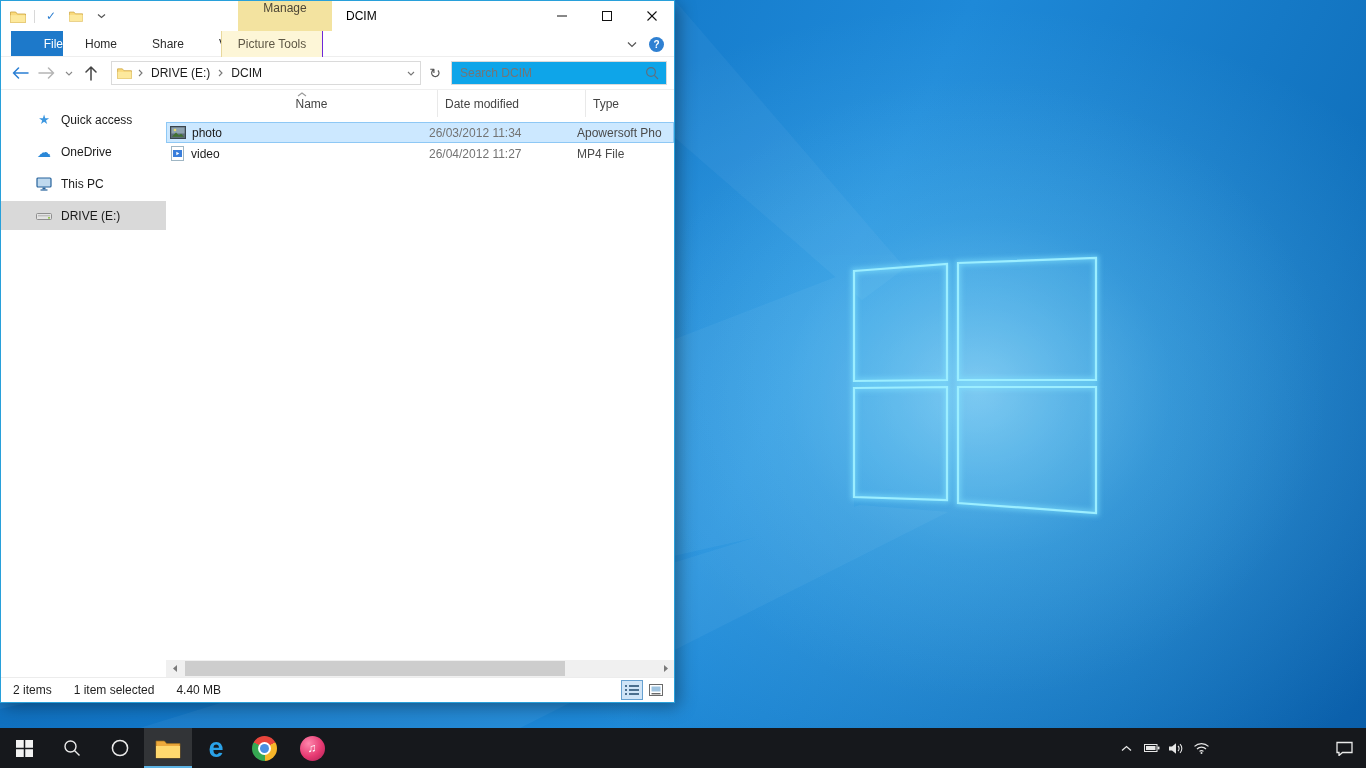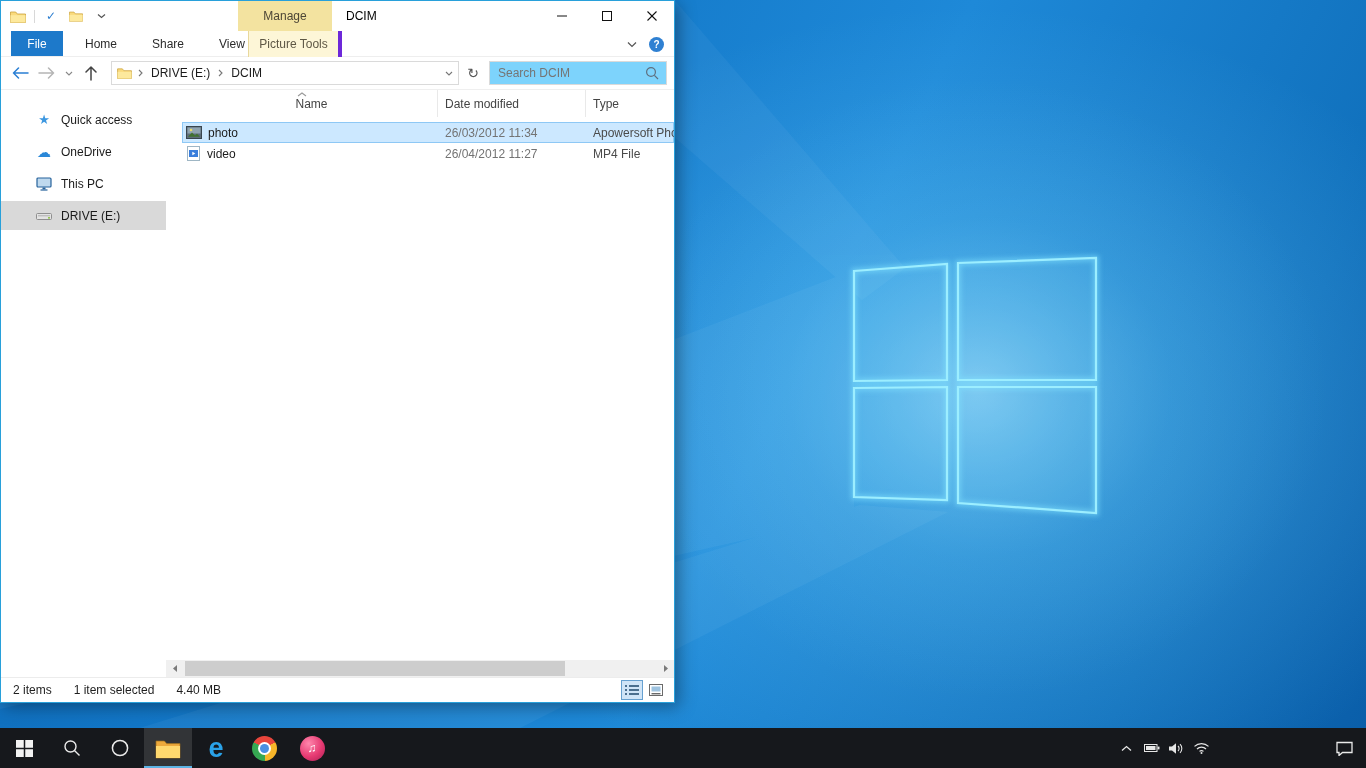--- a/index.html
+++ b/index.html
@@ -18,43 +18,43 @@
   #explorer { position:absolute; left:0; top:0; width:675px; height:703px; background:#fff;
     border:1px solid #28a0da; box-shadow:4px 4px 16px rgba(0,0,0,.35);
     display:flex; flex-direction:column; }
 
   .titlebar { position:relative; flex:0 0 30px; }
   .app-zone { position:absolute; left:8px; top:0; height:30px; display:flex; align-items:center; gap:7px; }
   .tb-sep { width:1px; height:13px; background:#d8d8d8; }
   .qat-btn { display:flex; align-items:center; justify-content:center; width:18px; height:22px; }
   .qat-check { color:#2d7fd0; font-size:12px; font-weight:bold; }
   .manage-chip { position:absolute; left:237px; top:0; width:94px; height:30px; background:#f3e3a0;
-    display:flex; align-items:center; justify-content:center; color:#4d4636; }
+    display:flex; justify-content:center; color:#4d4636; }
   .win-title { position:absolute; left:345px; top:0; height:30px; display:flex; align-items:center; color:#000; }
   .win-controls { position:absolute; right:0; top:0; height:30px; display:flex; }
   .win-btn { width:45px; height:30px; display:flex; align-items:center; justify-content:center; }
 
   .tabs-row { position:relative; flex:0 0 26px; display:flex; align-items:stretch; border-bottom:1px solid #eeeeee; }
-  .tab-file { margin-left:10px; width:52px; background:#1d79ca; color:#fff; display:flex; align-items:center; justify-content:center; }
+  .tab-file { margin-left:10px; width:52px; background:#1d79ca; color:#fff; display:flex; align-items:center; justify-content:flex-end; }
   .tab { padding:0 13px; margin-left:9px; display:flex; align-items:center; color:#2b2b2b; }
-  .tab-contextual { position:absolute; left:247px; top:0; width:94px; height:26px; background:#fdf6d7;
-    border-left:1px solid #e8d89c; border-right:4px solid #6d28d9; display:flex; align-items:center; justify-content:center; color:#5e5745; }
+  .tab-contextual { position:absolute; left:220px; top:0; width:102px; height:26px; background:#fdf6d7;
+    border-left:1px solid #e8d89c; border-right:1px solid #6d28d9; display:flex; align-items:center; justify-content:center; color:#5e5745; }
   .ribbon-right { position:absolute; right:10px; top:0; height:26px; display:flex; align-items:center; gap:12px; }
   .help-btn { width:15px; height:15px; border-radius:50%; background:#2f80d2; color:#fff; font-size:10px; font-weight:bold;
     display:flex; align-items:center; justify-content:center; }
 
   .toolbar { flex:0 0 33px; display:flex; align-items:center; padding:0 7px; gap:3px; border-bottom:1px solid #efefef; }
   .nav-btn { width:24px; height:26px; display:flex; align-items:center; justify-content:center; }
   .nav-btn.small { width:14px; }
   .address-bar { flex:1; height:24px; border:1px solid #dadada; display:flex; align-items:center; margin-left:5px; background:#fff; }
   .crumb { padding:0 7px; height:100%; display:flex; align-items:center; color:#1b1b1b; }
   .crumb-sep { display:flex; align-items:center; padding:0 1px; }
   .addr-caret { margin-left:auto; width:18px; display:flex; justify-content:center; }
   .refresh-btn { width:22px; height:24px; display:flex; align-items:center; justify-content:center; color:#555; font-size:14px; }
-  .search-box { width:178px; height:24px; border:1px solid #dadada; display:flex; align-items:center; background:#7dd3fc; margin-left:2px; }
+  .search-box { width:216px; height:24px; border:1px solid #dadada; display:flex; align-items:center; background:#0ea5e9; margin-left:2px; }
   .search-box input { flex:1; min-width:0; border:none; outline:none; padding:0 8px; font:12px "Liberation Sans","DejaVu Sans",sans-serif; color:#333; background:transparent; }
   .search-box input::placeholder { color:#757575; }
   .search-icon { padding-right:7px; }
 
   .main { flex:1; display:flex; min-height:0; position:relative; }
   .nav-pane { flex:0 0 165px; padding-top:15px; }
   .nav-item { height:29px; margin-bottom:3px; display:flex; align-items:center; gap:9px; padding-left:35px; }
   .nav-item.selected { background:#d9d9d9; }
   .nav-glyph { font-size:13px; width:16px; text-align:center; }
   .star { color:#3c97e0; }
@@ -62,21 +62,21 @@
 
   .content { flex:1; position:relative; display:flex; flex-direction:column; min-width:0; }
   .headers { flex:0 0 27px; display:flex; color:#444; }
   .hcol { position:relative; display:flex; align-items:center; border-right:1px solid #e9e9e9; }
   .hcol.hname { width:272px; padding-left:20px;justify-content:center; }
   .hcol.hdate { width:148px; padding-left:7px; }
   .hcol.htype { flex:1; padding-left:7px; border-right:none; }
   .sort-caret { position:absolute; top:2px; left:50%; margin-left:-5px; }
 
   .rows { flex:1; padding-top:5px; }
-  .frow { height:21px; margin-left:16px; display:flex; align-items:center; }
+  .frow { height:21px; display:flex; align-items:center; }
   .frow.selected { background:#cce8ff; box-shadow:inset 0 0 0 1px #8ec8f5; }
   .c-name { width:256px; display:flex; align-items:center; gap:6px; padding-left:4px; }
   .c-date { width:148px; padding-left:7px; color:#737373; }
   .c-type { flex:1; padding-left:7px; color:#4a4a4a; white-space:nowrap; overflow:hidden; }
 
   .hscroll { position:absolute; left:0; right:0; bottom:0; height:17px; background:#f0f0f0; display:flex; align-items:center; }
   .scroll-arrow { width:17px; height:17px; display:flex; align-items:center; justify-content:center; }
   .scroll-track { flex:1; position:relative; height:17px; }
   .scroll-thumb { position:absolute; left:2px; top:1px; width:380px; height:15px; background:#cdcdcd; }
 

